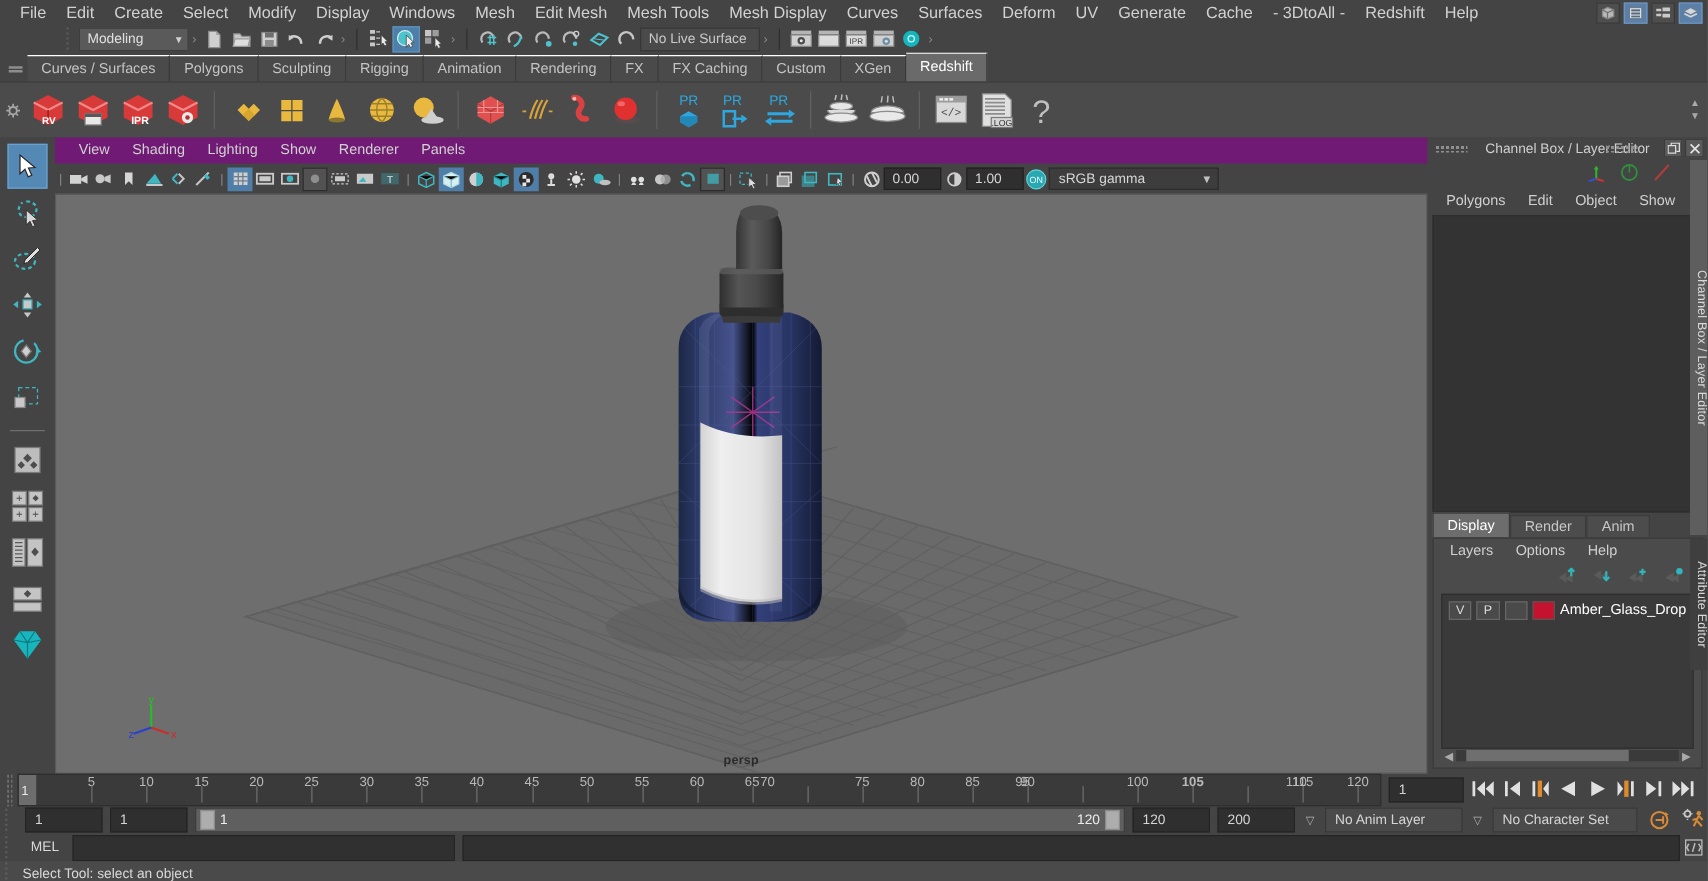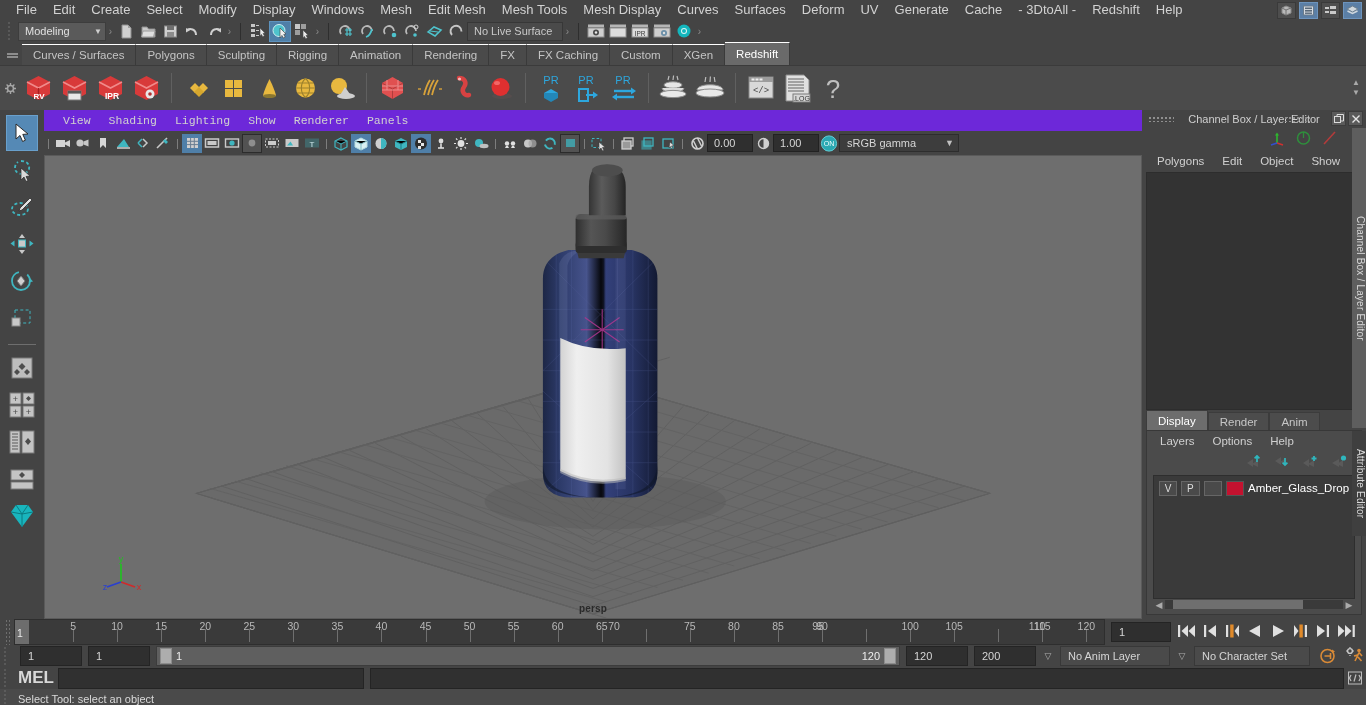--- a/index.html
+++ b/index.html
@@ -12,21 +12,21 @@
   .app{ width:1366px; height:705px; position:relative; display:flex; flex-direction:column; background:#444; }
 
   
   .menubar{ height:20px; display:flex; align-items:center; background:#444444; padding-left:8px; position:relative;}
   .menubar .mi{ padding:0 8px; height:20px; line-height:20px; font-size:13px; color:#d2d2d2; white-space:nowrap;}
   .win-icons{ position:absolute; right:4px; top:2px; display:flex; gap:3px; align-items:center;}
   .wbtn{ width:19px;height:17px; background:#4e4e4e; border:1px solid #3a3a3a; display:flex;align-items:center;justify-content:center;}
   .wbtn.on{ background:#5b7fa6; border-color:#6d94bd;}
 
   
-  .statusline{ height:26px; background:#444; display:flex; align-items:center; padding-left:6px; gap:0px; position:relative;}
+  .statusline{ height:26px; background:#444; display:flex; align-items:center; padding-left:6px; gap:0px; position:relative;margin-left:45px;}
   .grip{ width:9px; height:22px; background:
       repeating-linear-gradient(to bottom, #6b6b6b 0 2px, transparent 2px 4px);
       background-size:2px 4px; background-repeat:repeat-y; background-position:2px 2px;
       opacity:.55; margin-right:3px; flex:none;}
   .sep{ width:1px; height:17px; background:#2e2e2e; margin:0 6px; flex:none;}
   .arrowsep{ width:9px;height:17px; flex:none; display:flex;align-items:center;justify-content:center;color:#8a8a8a;font-size:10px;}
   .modedrop{ width:88px; height:19px; background:#5a5a5a; border:1px solid #3d3d3d; display:flex; align-items:center;
       justify-content:space-between; padding:0 3px 0 6px; font-size:11px; color:#e0e0e0; flex:none;}
   .modedrop .car{ font-size:8px; color:#cfcfcf;}
   .sicon{ width:22px;height:21px; display:flex;align-items:center;justify-content:center; flex:none;}
@@ -52,29 +52,29 @@
 
   
   .main{ flex:1; display:flex; position:relative; background:#444;}
   .toolbox{ width:44px; background:#444; display:flex; flex-direction:column; align-items:center; padding-top:5px; gap:1px;}
   .tbtn{ width:32px;height:36px; display:flex;align-items:center;justify-content:center;}
   .tbtn.sel{ background:#5589b5; border:1px solid #69a0cc;}
   .tbdiv{ width:28px;height:1px;background:#6e6e6e; margin:7px 0 4px;}
 
   
   .vpcol{ flex:1; display:flex; flex-direction:column; }
-  .vpmenus{ height:21px; display:flex; background:#6d28d9; padding-left:10px;font-family:Liberation Mono, monospace;}
+  .vpmenus{ height:21px; display:flex; background:#701a75; padding-left:10px;}
   .vpmenus .vm{ padding:0 9px; font-size:11.5px; color:#d0d0d0; line-height:21px;}
   .vptools{ height:24px; display:flex; align-items:center; background:#444; gap:0;}
   .vpi{ width:20px;height:19px; display:flex;align-items:center;justify-content:center;flex:none;}
   .vpi.hl{ background:#4f7fa8;}
   .vpi.box{ border:1px solid #2b2b2b; background:#525252;}
   .numfld{ width:46px;height:18px;background:#2f2f2f;border:1px solid #222; color:#d6d6d6; font-size:11px;
       display:flex;align-items:center;padding-left:6px; flex:none;}
-  .gammabox{ width:120px;height:18px;background:#3d3d3d;border:1px solid #2d2d2d;display:flex;align-items:center;
+  .gammabox{ width:136px;height:18px;background:#3d3d3d;border:1px solid #2d2d2d;display:flex;align-items:center;
       justify-content:space-between;padding:0 4px 0 7px;font-size:11px;color:#d6d6d6;flex:none;}
   .viewport{ flex:1; position:relative; overflow:hidden; background:#6e6e6e;
      border:1px solid #5a5a5a; }
   .persplabel{ position:absolute; left:50%; transform:translateX(-50%); bottom:4px; font-size:10px; font-weight:bold;
      color:#2a2a2a; letter-spacing:.2px;}
   .axisgiz{ position:absolute; left:56px; bottom:22px; width:46px; height:46px;}
 
   
   .rightpanel{ width:224px; background:#444; display:flex; flex-direction:column; position:relative;}
   .rp-title{ height:18px; display:flex; align-items:center; justify-content:center; position:relative; font-size:11px; color:#cfcfcf;}
@@ -128,21 +128,21 @@
   .rangebar{ flex:1; height:20px; background:#5f5f5f; border:1px solid #3c3c3c; display:flex; align-items:center;
       justify-content:space-between; padding:0 3px; position:relative; min-width:0;}
   .rgrab{ width:12px;height:16px;background:#adadad;border:1px solid #8c8c8c; flex:none;}
   .rangebar .lbl{ font-size:11px; color:#ededed;}
   .drop{ width:12px; text-align:center; color:#b0b0b0; font-size:9px; flex:none;}
   .combo{ width:110px;height:20px;background:#4a4a4a;border:1px solid #383838;color:#d5d5d5;font-size:11px;
       display:flex;align-items:center;padding-left:7px; flex:none;}
   .combo.w2{ width:116px;}
 
   .melrow{ height:28px; display:flex; align-items:center; background:#444; gap:0; padding-left:2px;}
-  .mellabel{ width:44px; text-align:center; font-size:17px; color:#d8d8d8; flex:none;font-weight:bold;}
+  .mellabel{ width:44px; text-align:center; font-size:11px; color:#d8d8d8; flex:none;}
   .melin{ flex:1; height:21px; background:#303030; border:1px solid #242424; min-width:0;}
   .melin.a{ flex:0 0 306px;}
   .melend{ width:22px; display:flex; align-items:center; justify-content:center; flex:none;}
 
   .helpline{ height:20px; display:flex; align-items:center; background:#4a4a4a; padding-left:2px; gap:4px;}
   .helptxt{ font-size:11px; color:#d9d9d9;}
 </style>
 </head>
 <body>
 
@@ -1152,21 +1152,21 @@
         <div class="tl" style="left: 718.918px;">80</div>
         <div class="tk" style="left: 762.975px;"></div>
         <div class="tl" style="left: 762.975px;">85</div>
         <div class="tk" style="left: 807.033px;"></div>
         <div class="tl" style="left: 807.033px;">90</div>
         <div class="tk" style="left: 851.09px;"></div>
         <div class="tl" style="left: 803px;">95</div>
         <div class="tk" style="left: 895.148px;"></div>
         <div class="tl" style="left: 895.148px;">100</div>
         <div class="tk" style="left: 939.205px;"></div>
-        <div class="tl" style="left: 939.205px;">105</div>
+        <div class="tl" style="left: 939.205px; font-weight: bold;">105</div>
         <div class="tk" style="left: 983.262px;"></div>
         <div class="tl" style="left: 1022px;">110</div>
         <div class="tk" style="left: 1027.32px;"></div>
         <div class="tl" style="left: 1027.32px;">115</div>
         <div class="tk" style="left: 1071.38px;"></div>
         <div class="tl" style="left: 1071.38px;">120</div>
       </div>
     <div class="framefld">
       <span>1</span>
     </div>

